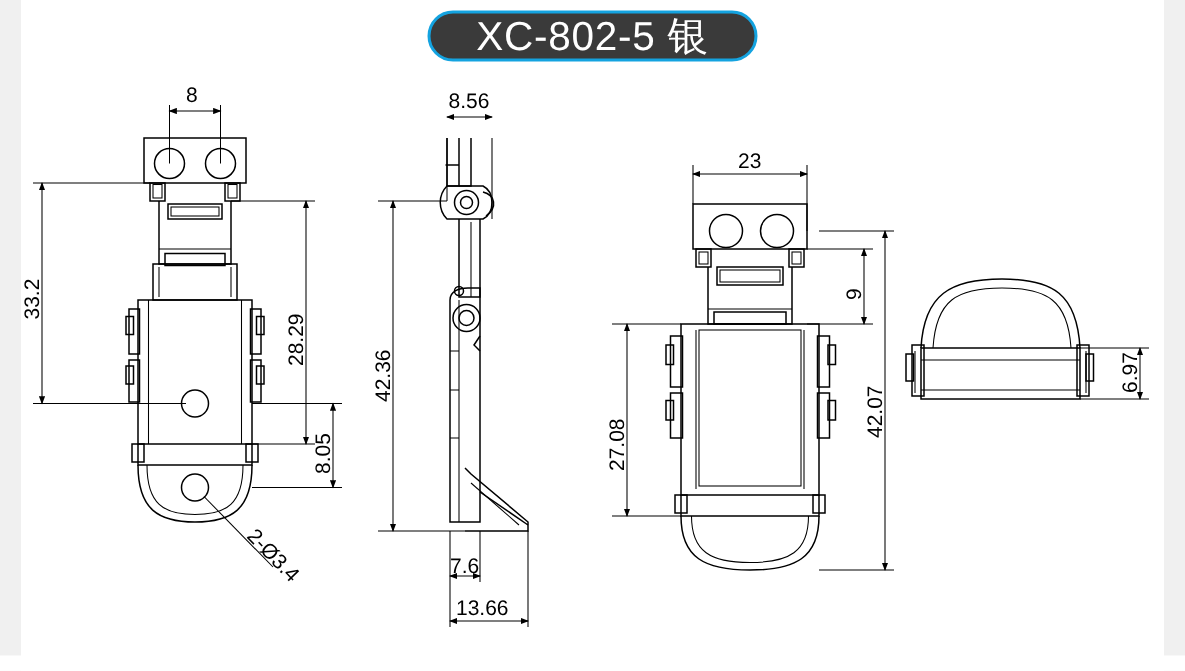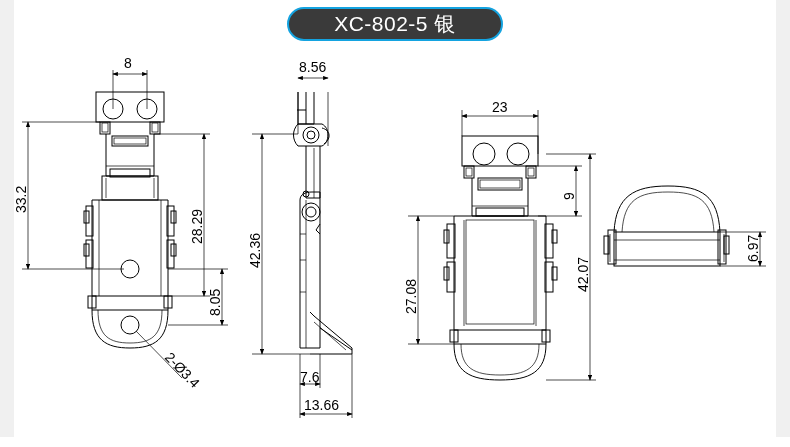--- a/index.html
+++ b/index.html
@@ -39,21 +39,21 @@
   }
   .title-pill {
     box-sizing: border-box;
     height: 34px;
     min-width: 216px;
     padding: 0 30px;
     border: 2px solid #14a3e0;
     border-radius: 17px;
     background: #3a3a3a;
     color: #ffffff;
-    font-size: 21px;
+    font-size: 27px;
     line-height: 30px;
     text-align: center;
     letter-spacing: 0.5px;
     white-space: nowrap;
   }
   .drawing-area {
     position: absolute;
     left: 14px;
     top: 48px;
     width: 762px;

